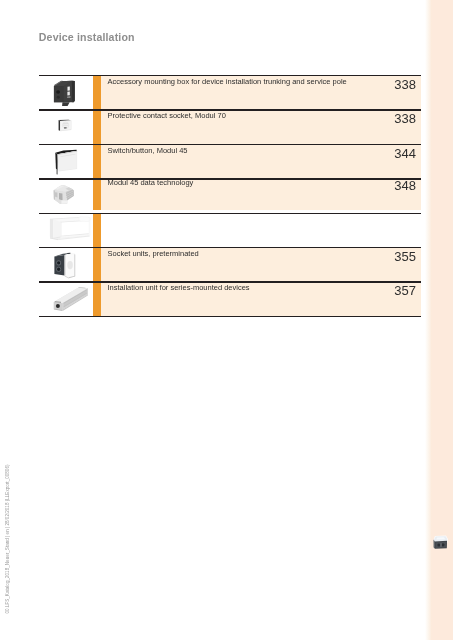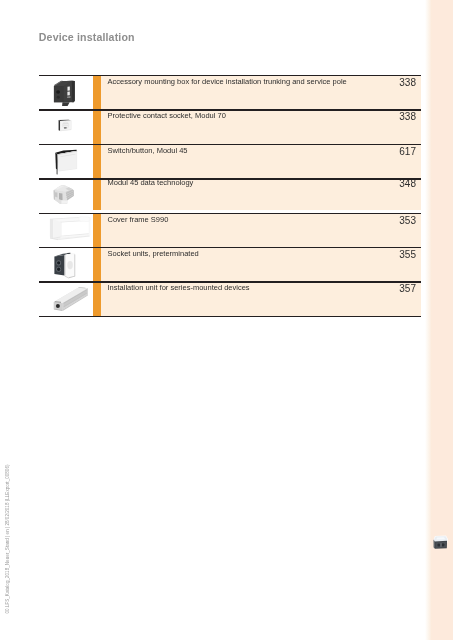--- a/index.html
+++ b/index.html
@@ -18,21 +18,21 @@
   .table{position:absolute;left:39px;top:74.8px;width:382px;height:242.6px;}
   .row{position:absolute;left:0;width:382px;height:34.43px;display:flex;align-items:stretch;text-align:center;}
   .rline{position:absolute;left:0;width:382px;height:1.45px;background:#231f20;}
   .thumb{width:54.2px;position:relative;background:#fff;}
   .thumb svg{display:block;position:absolute;}
   .bar{width:7.9px;background:#ee9a2c;}
   .cell{flex:1;background:#fdeedd;position:relative;}
   .cell .label{position:absolute;left:6.4px;top:2.0px;
                font-size:7.5px;color:#2e2e2e;white-space:nowrap;}
   .cell .pg{position:absolute;right:5.0px;top:2.0px;
-            font-size:10px;color:#2e2e2e;}
+            font-size:13px;color:#2e2e2e;}
 
   .vertwrap{position:absolute;left:0px;top:460px;width:14px;height:160px;}
   .vert{position:absolute;left:0px;top:0px;width:160px;height:11px;
         transform-origin:0 0;transform:translate(2.4px,153.5px) rotate(-90deg);
         font-size:4.6px;line-height:11px;color:#9a9a9a;white-space:nowrap;}
 
   .footer{position:absolute;left:0;top:0;width:453px;height:640px;pointer-events:none;}
   .footer span{position:absolute;font-size:7.1px;color:#3b3b3b;white-space:nowrap;margin-top:25px;}
   .f-a{left:369.4px;top:620.7px;letter-spacing:0.25px;}
   .f-b{left:388.2px;top:620.7px;letter-spacing:0.25px;}
@@ -109,21 +109,21 @@
               <path d="M3.4 5.1 L22.2 1.7 L22.2 2.7 L3.9 5.9 Z" fill="#cfcfcf"></path>
               <path d="M4.2 5.7 L21.6 2.6 L21.6 18.8 L4.6 21.0 Z" fill="#f1f1f1"></path>
               <path d="M2.5 19.0 L3.3 19.4 L3.3 24.4 L2.5 24.2 Z" fill="#232323"></path>
               <path d="M6.2 7.0 L20.6 4.6 L20.6 5.4 L6.2 7.8 Z" fill="#e2e2e2"></path>
             </g>
           </svg>
         </div>
         <div class="bar"></div>
         <div class="cell">
           <span class="label">Switch/button, Modul 45</span>
-          <span class="pg">617</span>
+          <span class="pg">344</span>
         </div>
       </div>
       <div class="row" style="top: 101px;">
         <div class="thumb">
           <svg style="left:14.4px;top:7.8px" width="22" height="21" viewBox="0 0 22 21">
             <g>
               <path d="M0.7 6.2 L6.2 2.6 L9.0 1.0 L12.0 1.4 L19.4 5.2 L21.0 6.6 L21.0 11.8 L14.2 16.4 L14.2 19.6 L7.0 19.8 L0.9 15.2 Z" fill="#dcdcdc"></path>
               <path d="M0.7 6.2 L6.4 2.5 L9.1 1.0 L12.0 1.4 L19.4 5.2 L12.6 8.0 Z" fill="#e8e8e8"></path>
               <path d="M12.6 8.0 L19.4 5.2 L21.0 6.6 L21.0 11.8 L14.2 16.4 Z" fill="#cccccc"></path>
               <path d="M0.7 6.2 L12.6 8.0 L14.2 16.4 L14.2 19.6 L7.0 19.8 L0.9 15.2 Z" fill="#e1e1e1"></path>
@@ -161,24 +161,20 @@
               <path d="M4.4 3.6 L11.2 5.8 L11.2 20.4 L4.4 21.6 Z" fill="#f4f4f4"></path>
               <path d="M30.2 0.7 L38.6 1.0 L40.4 2.2 L40.4 5.0 L38.4 5.8 L30.2 5.6 L28.8 4.2 L28.8 2.0 Z" fill="#f4f4f4"></path>
               <path d="M31.0 1.2 L38.2 1.4 L39.6 2.4 L39.6 4.6 L38.0 5.2 L30.8 5.0 L29.6 4.0 L29.6 2.2 Z" fill="#fbfbfb"></path>
               <path d="M0.9 21.2 L9.0 22.8 L9.0 23.9 L0.9 22.3 Z" fill="#e4e4e4"></path>
               <path d="M8.6 22.7 L39.0 19.4 L40.0 20.2 L9.2 23.8 Z" fill="#ebebeb"></path>
               <path d="M4.2 21.6 L11.2 20.4 L11.2 21.2 L4.4 22.4 Z" fill="#e7e7e7"></path>
             </g>
           </svg>
         </div>
         <div class="bar"></div>
-        <div class="cell">
-          <span class="label">Cover frame S990</span>
-          <span class="pg">353</span>
-        </div>
       </div>
       <div class="row" style="top: 172.15px;">
         <div class="thumb">
           <svg style="left:13.6px;top:5px" width="25" height="27" viewBox="0 0 23 26">
             <g>
               <path d="M0.8 4.4 L9.0 1.6 L14.4 0.8 L20.8 1.4 L20.8 23.4 L14.4 25.4 L10.6 22.6 L0.8 21.2 Z" fill="#ffffff"></path>
               <path d="M10.6 2.8 L16.2 1.2 L20.8 1.4 L20.8 23.4 L14.4 25.4 L10.6 22.6 Z" fill="#f6f6f6"></path>
               <path d="M0.8 4.4 L10.6 2.8 L10.6 22.6 L0.8 21.2 Z" fill="#393f45"></path>
               <path d="M0.8 4.4 L9.0 1.6 L15.4 1.0 L10.6 2.8 Z" fill="#4c5258"></path>
               <path d="M11.6 3.0 L20.0 2.2 L20.0 23.0 L14.6 24.6 L11.6 22.3 Z" fill="#fbfbfb"></path>

